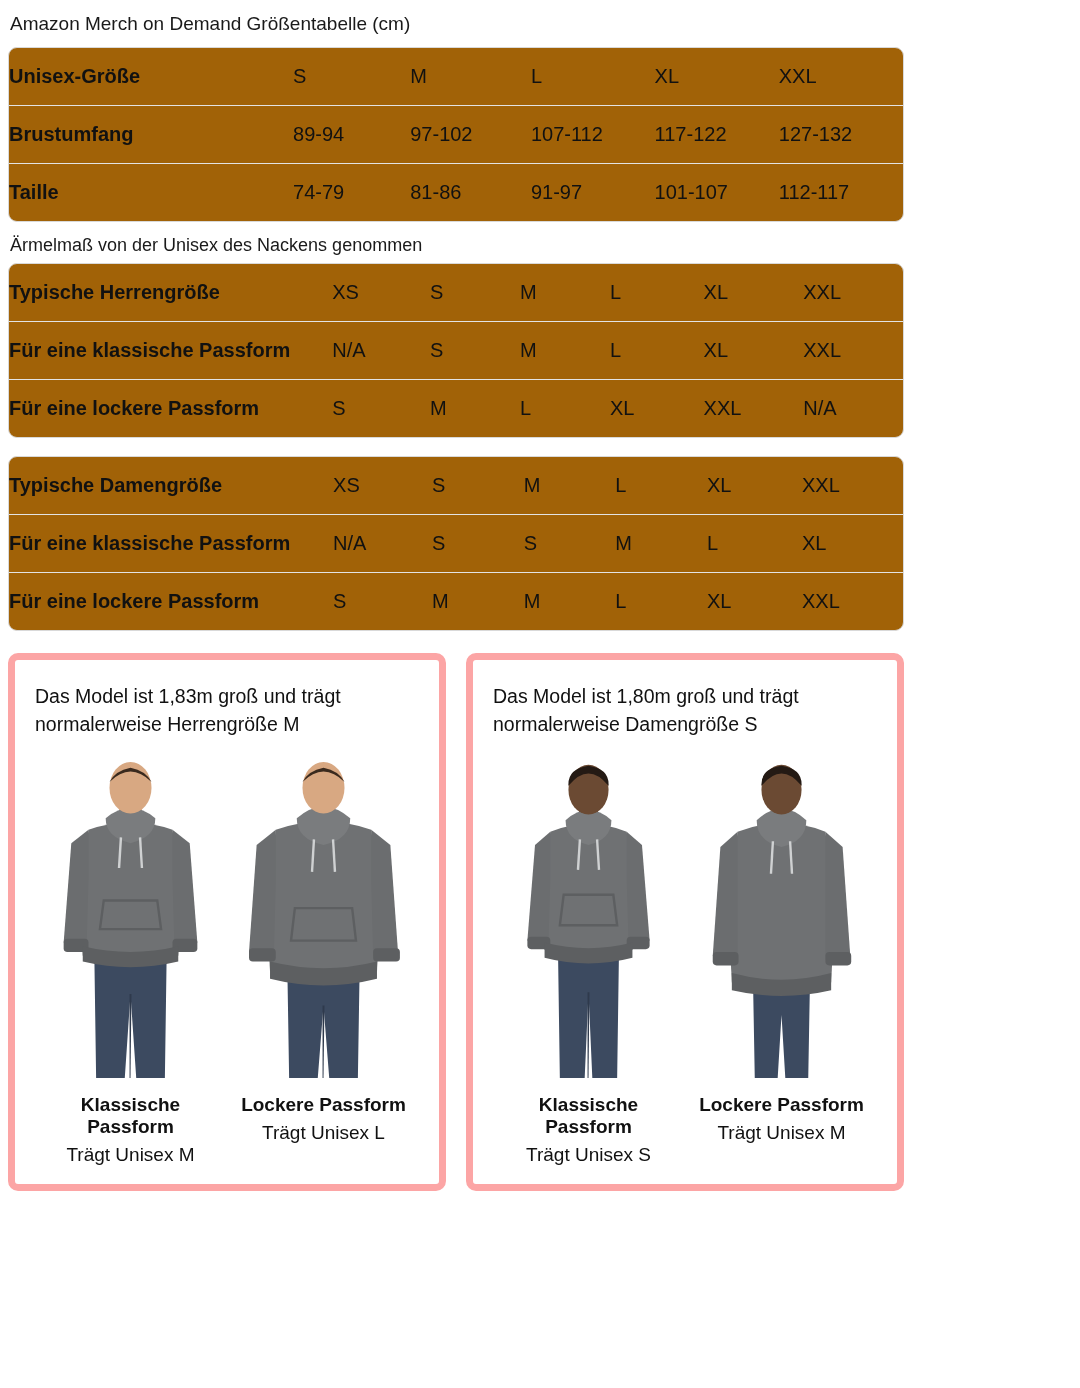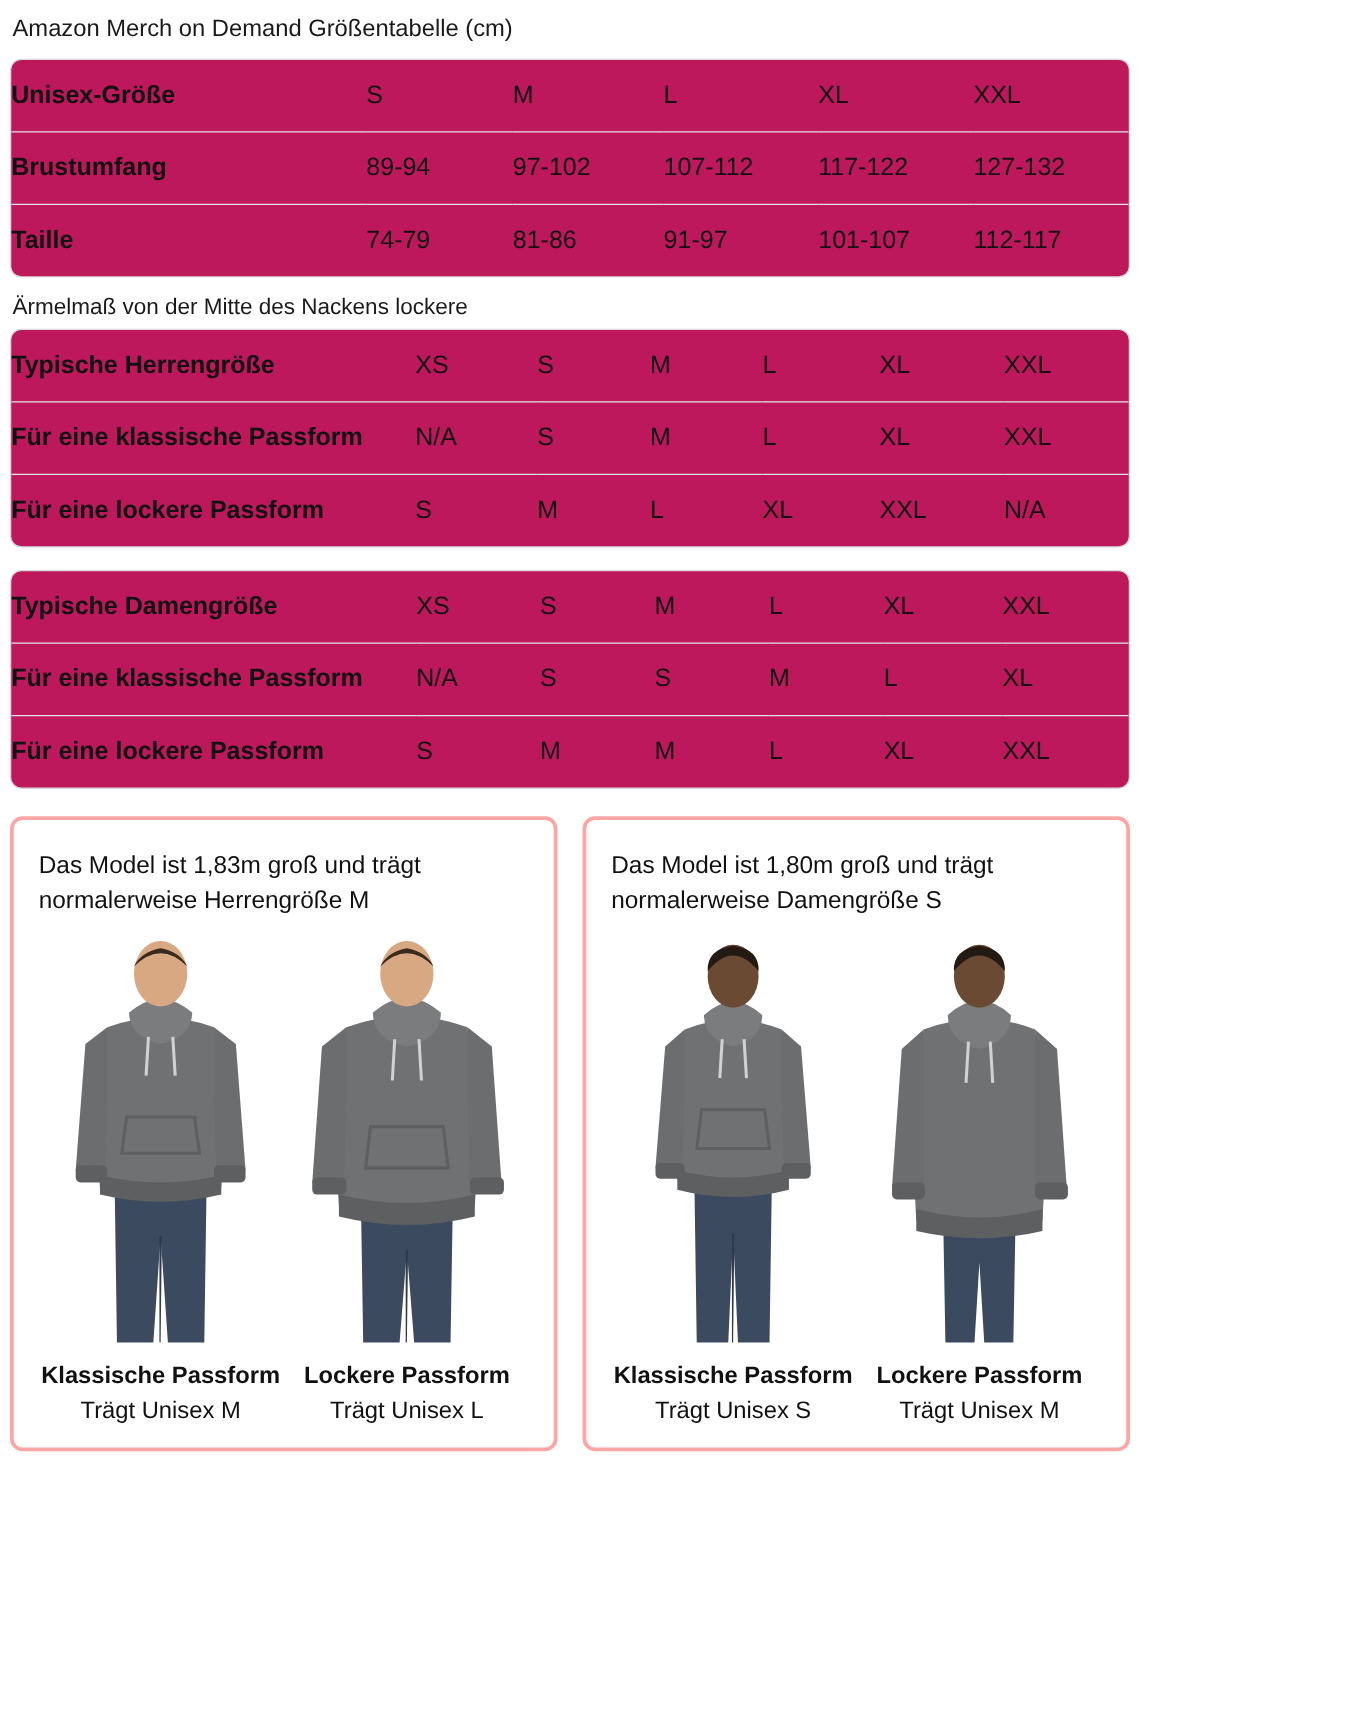--- a/index.html
+++ b/index.html
@@ -39,21 +39,21 @@
     padding: 22px 0 10px 2px;
   }
 
   table.sizetable {
     width: 100%;
     border-collapse: separate;
     border-spacing: 0;
     border: 1px solid #d9d9d9;
     border-radius: 9px;
     overflow: hidden;
-    background: #be185d;
+    background: #a16207;
   }
   table.sizetable td {
     padding: 17px 10px 17px 0;
     font-size: 20px;
     color: #111;
     vertical-align: middle;
     border-bottom: 1px solid #e3e3e3;
     white-space: nowrap;
   }
   table.sizetable tr:last-child td {
@@ -68,21 +68,21 @@
 
   .tbl-gap { height: 18px; }
 
   .models-row {
     display: flex;
     gap: 20px;
     margin-top: 22px;
   }
   .model-card {
     flex: 1;
-    border: 3px solid #fca5a5;
+    border: 7px solid #fca5a5;
     border-radius: 10px;
     padding: 22px 20px 18px 20px;
     background: #fff;
   }
   .model-title {
     font-size: 19.5px;
     line-height: 1.45;
     color: #111;
     min-height: 58px;
   }
@@ -141,21 +141,21 @@
         <td class="rowhead">Taille</td>
         <td class="cell">74-79</td>
         <td class="cell">81-86</td>
         <td class="cell">91-97</td>
         <td class="cell">101-107</td>
         <td class="cell">112-117</td>
       </tr>
     </tbody>
   </table>
 
-  <div class="note">Ärmelmaß von der Mitte des Nackens lockere</div>
+  <div class="note">Ärmelmaß von der Unisex des Nackens genommen</div>
 
 
   <table class="sizetable">
     <tbody>
       <tr>
         <td class="rowhead">Typische Herrengröße</td>
         <td class="cell">XS</td>
         <td class="cell">S</td>
         <td class="cell">M</td>
         <td class="cell">L</td>

